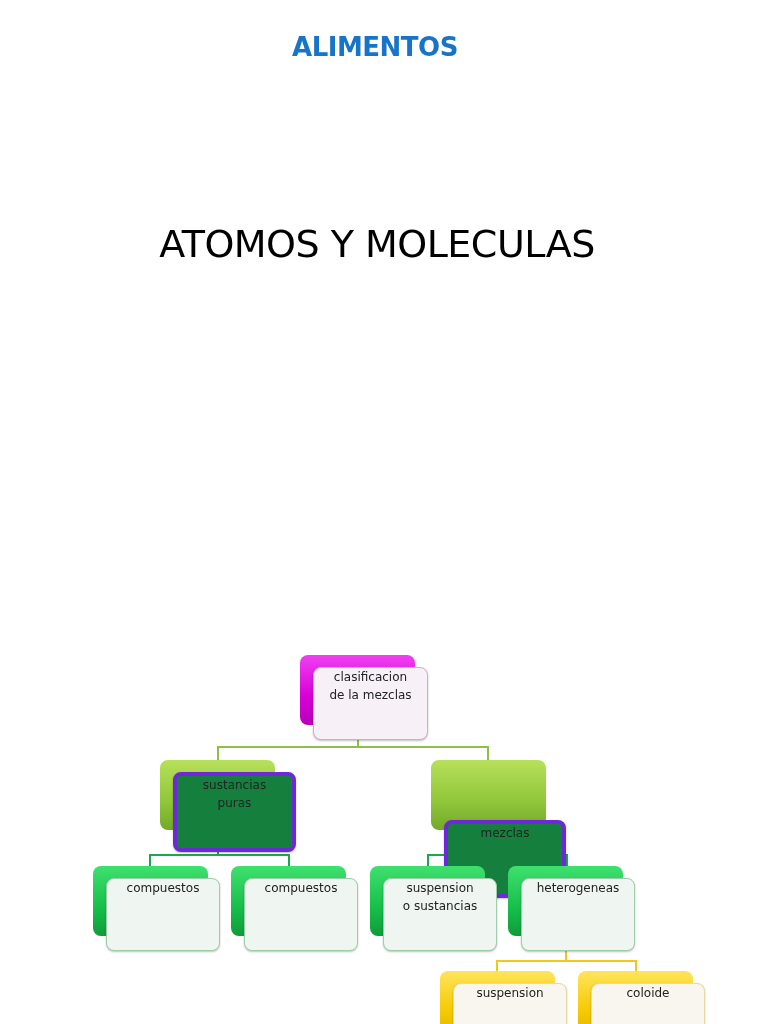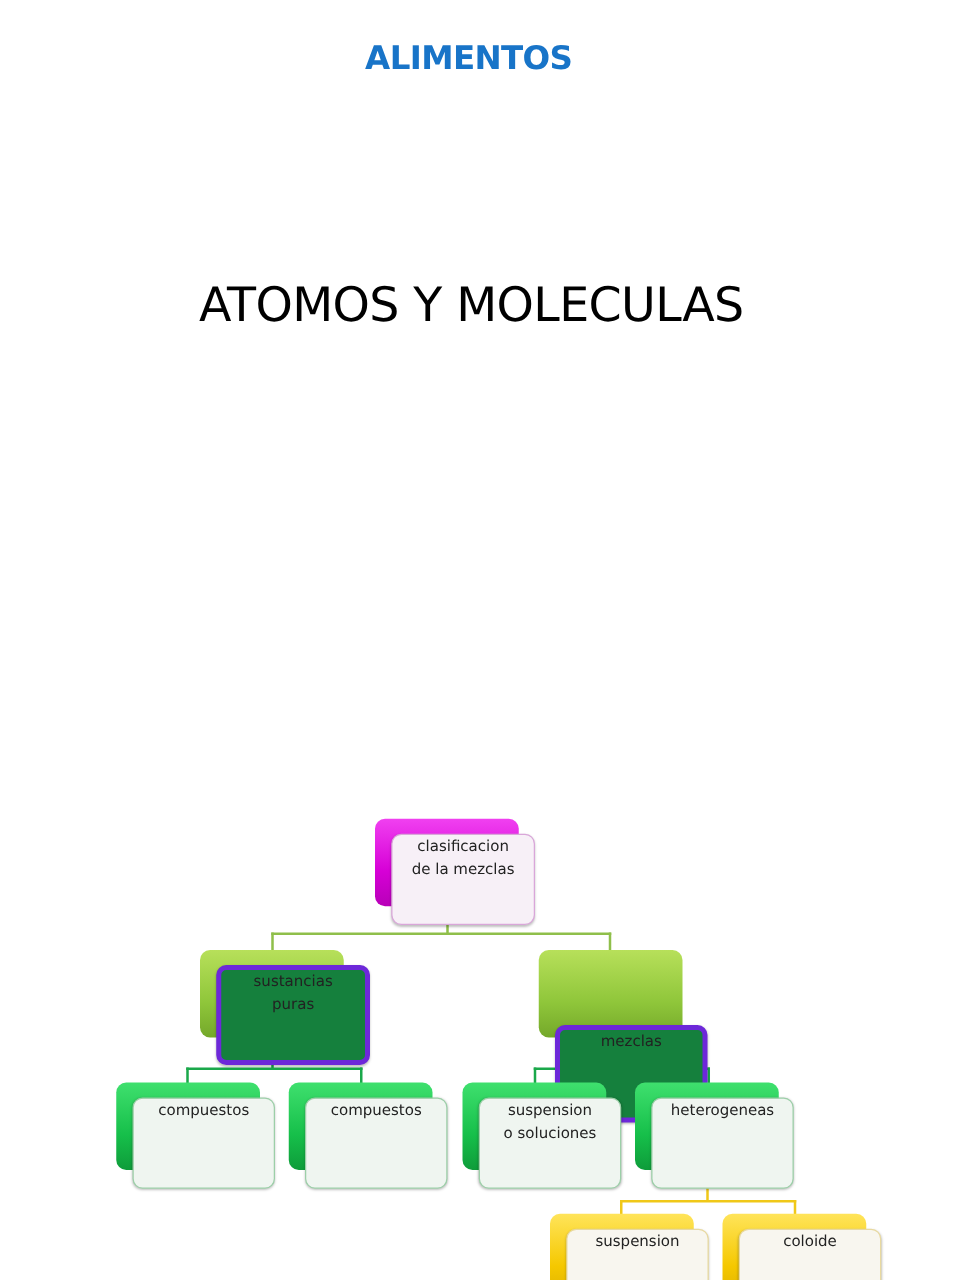--- a/index.html
+++ b/index.html
@@ -113,21 +113,21 @@
     <div class="front">
       <div>compuestos</div>
     </div>
   </div>
 
   <div class="node green" style="left:370px;top:866px;">
     <div class="back"></div>
     <div class="front">
       <div>
         <div>suspension</div>
-        <div>o soluciones</div>
+        <div>o sustancias</div>
       </div>
     </div>
   </div>
 
   <div class="node green" style="left:508px;top:866px;">
     <div class="back"></div>
     <div class="front">
       <div>heterogeneas</div>
     </div>
   </div>

